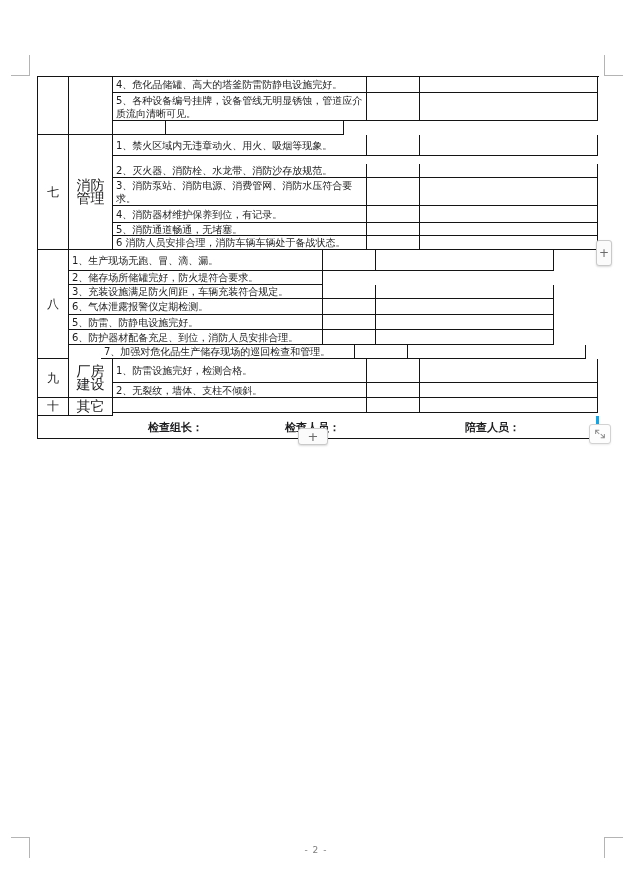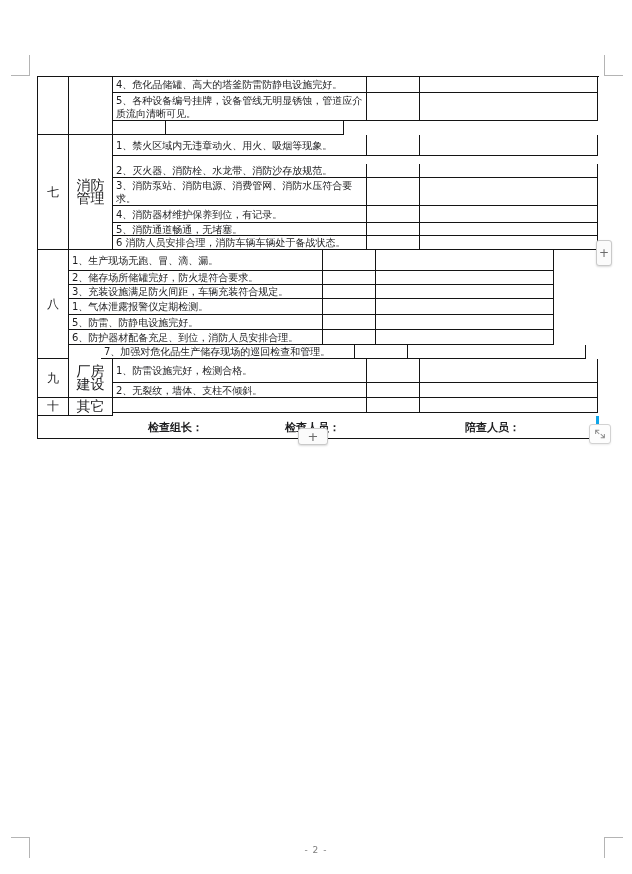--- a/index.html
+++ b/index.html
@@ -152,37 +152,37 @@
         <span>八</span>
       </div>
       <div class="rows">
         <div class="item-row" style="height: 21px;">
           <div class="cell content-cell">
             <span>1、生产现场无跑、冒、滴、漏。</span>
           </div>
           <div class="cell c4"></div>
           <div class="cell c5"></div>
         </div>
+        <div class="item-row" style="height: 14px; flex-direction: column;">
+          <div class="cell content-cell">
+            <span>2、储存场所储罐完好，防火堤符合要求。</span>
+          </div>
+          <div class="cell c4"></div>
+          <div class="cell c5"></div>
+        </div>
         <div class="item-row" style="height: 14px;">
           <div class="cell content-cell">
-            <span>2、储存场所储罐完好，防火堤符合要求。</span>
-          </div>
-          <div class="cell c4"></div>
-          <div class="cell c5"></div>
-        </div>
-        <div class="item-row" style="height: 14px;">
-          <div class="cell content-cell">
             <span>3、充装设施满足防火间距，车辆充装符合规定。</span>
           </div>
           <div class="cell c4"></div>
           <div class="cell c5"></div>
         </div>
         <div class="item-row" style="height: 16px;">
           <div class="cell content-cell">
-            <span>1、气体泄露报警仪定期检测。</span>
+            <span>6、气体泄露报警仪定期检测。</span>
           </div>
           <div class="cell c4"></div>
           <div class="cell c5"></div>
         </div>
         <div class="item-row" style="height: 15px;">
           <div class="cell content-cell">
             <span>5、防雷、防静电设施完好。</span>
           </div>
           <div class="cell c4"></div>
           <div class="cell c5"></div>

